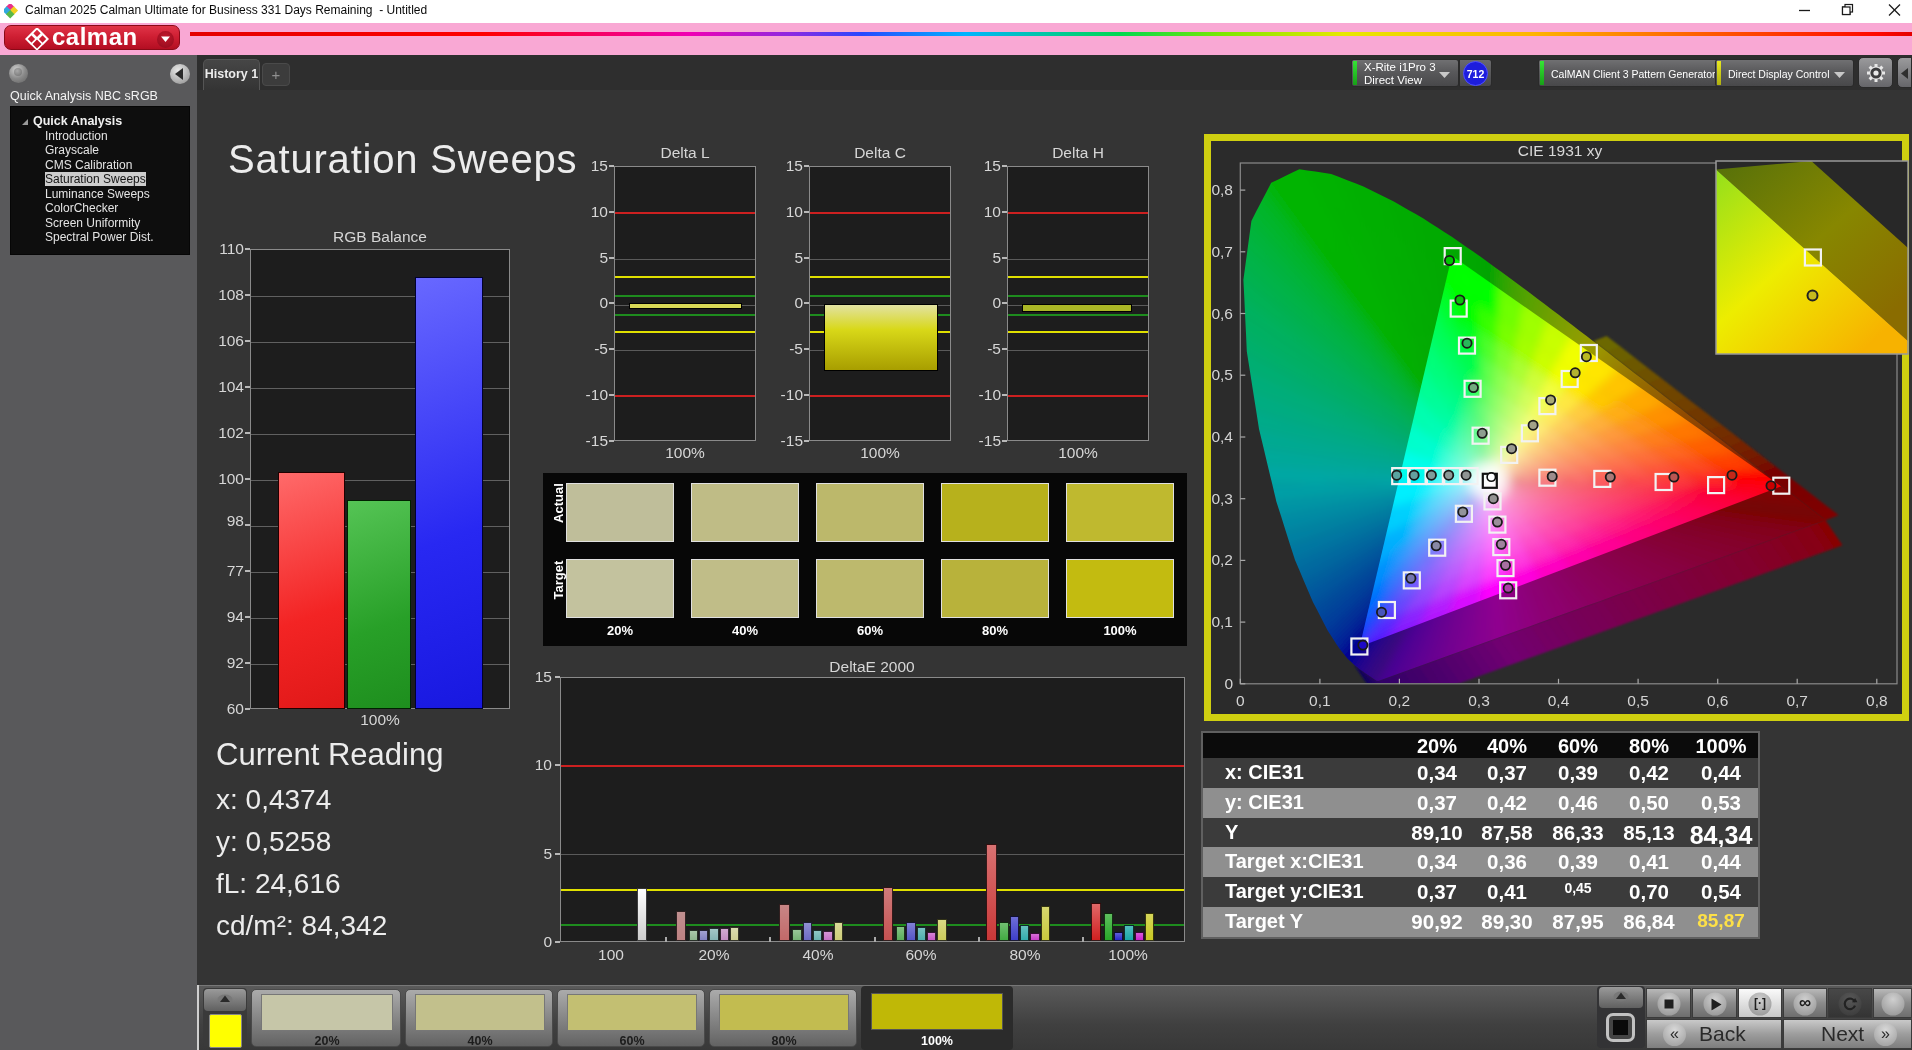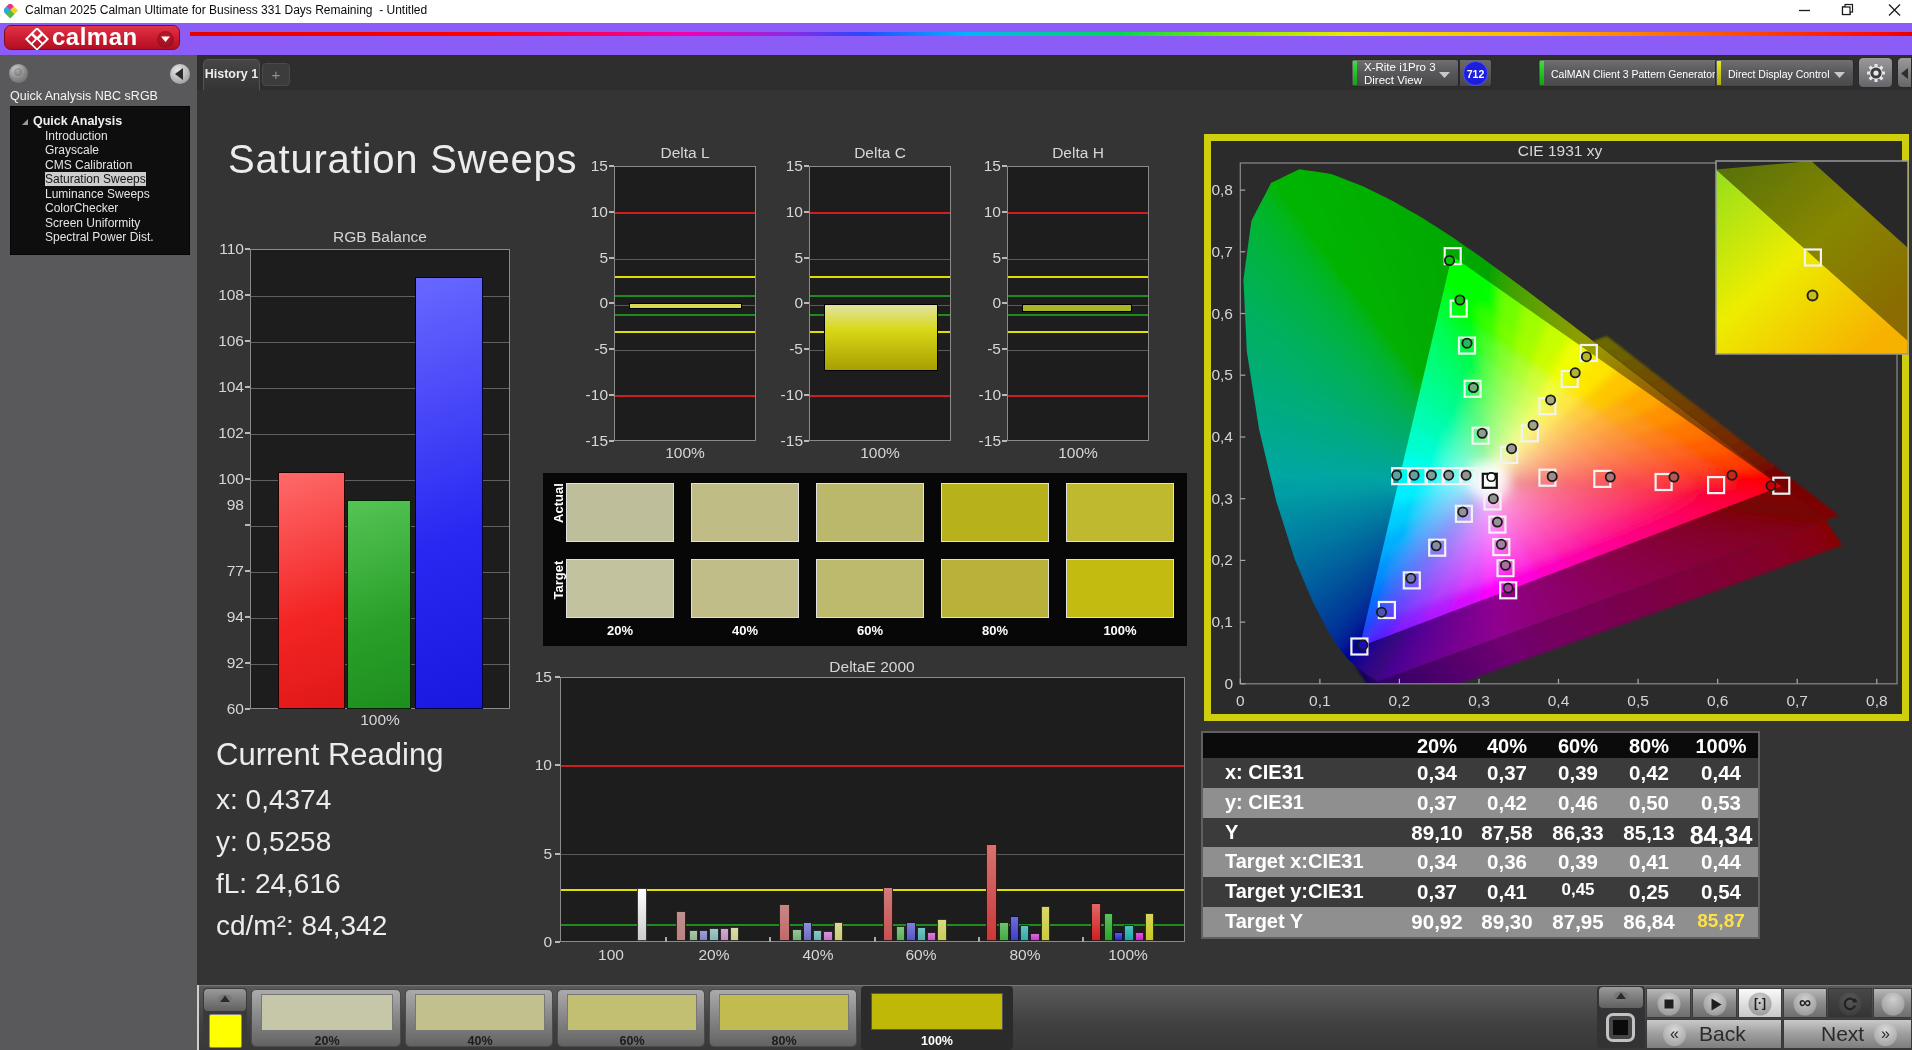--- a/index.html
+++ b/index.html
@@ -19,21 +19,21 @@
 <div class="abs" style="left:25px;top:3px;font-size:12px;color:#0a0a0a">Calman 2025 Calman Ultimate for Business 331 Days Remaining&nbsp; - Untitled</div>
 <svg class="abs" style="left:1790px;top:0" width="122" height="20" viewBox="0 0 122 20">
 <line x1="9" y1="10.5" x2="20" y2="10.5" stroke="#1a1a1a" stroke-width="1.3"></line>
 <rect x="52.5" y="7" width="7.5" height="7.5" fill="none" stroke="#1a1a1a" stroke-width="1.2"></rect>
 <rect x="55" y="4.5" width="7.5" height="7.5" fill="#fff" stroke="#1a1a1a" stroke-width="1.2"></rect>
 <rect x="52.5" y="7" width="7.5" height="7.5" fill="#fff" stroke="#1a1a1a" stroke-width="1.2"></rect>
 <line x1="99" y1="4.5" x2="110" y2="15.5" stroke="#1a1a1a" stroke-width="1.3"></line>
 <line x1="110" y1="4.5" x2="99" y2="15.5" stroke="#1a1a1a" stroke-width="1.3"></line>
 </svg>
 </div>
-<div class="abs" style="left:0;top:23px;width:1912px;height:32px;background:#8b5cf6">
+<div class="abs" style="left:0;top:23px;width:1912px;height:32px;background:#f9a8d4">
 <div class="abs" style="left:190px;top:8.5px;width:1722px;height:4px;background:linear-gradient(90deg,
 #e40000 0%,#ff0000 17%,#f000b4 29%,#8a2be2 35%,#2848ff 39%,#00b4ff 45%,#00d850 54%,
 #7ce800 60%,#e8e800 67%,#ffb400 78%,#ff6400 87%,#ff0800 98%,#e40000 100%)"></div>
 <div class="abs" style="left:4px;top:2px;width:176px;height:25px;border-radius:7px;
 background:linear-gradient(180deg,#e03448 0%,#cf1f33 45%,#b30e22 100%);border:1px solid #8a0a18">
 <svg class="abs" style="left:17px;top:1.5px" width="30" height="22" viewBox="0 0 30 22">
 <g transform="translate(15,11) rotate(45)" fill="none" stroke="#fff" stroke-width="1.7">
 <rect x="-7.5" y="-7.5" width="15" height="15"></rect>
 <rect x="-7.5" y="-7.5" width="7" height="7"></rect>
 <rect x="0.5" y="-7.5" width="7" height="7"></rect>
@@ -140,21 +140,21 @@
     <div class="abs" style="left:164px;top:27px;width:68px;height:432px;background:linear-gradient(160deg,#6868ff,#2828f2 60%,#1818e0);border:1px solid #000030"></div>
   </div>
 <div class="lbl rt" style="left:196px;top:700px;width:48px">60</div>
 <div class="abs" style="left:245px;top:708px;width:5px;height:1.5px;background:#b8b8b8"></div>
 <div class="lbl rt" style="left:196px;top:654px;width:48px">92</div>
 <div class="abs" style="left:245px;top:662px;width:5px;height:1.5px;background:#b8b8b8"></div>
 <div class="lbl rt" style="left:196px;top:608px;width:48px">94</div>
 <div class="abs" style="left:245px;top:616px;width:5px;height:1.5px;background:#b8b8b8"></div>
 <div class="lbl rt" style="left:196px;top:562px;width:48px">77</div>
 <div class="abs" style="left:245px;top:570px;width:5px;height:1.5px;background:#b8b8b8"></div>
-<div class="lbl rt" style="left:196px;top:496px;width:48px">98</div>
+<div class="lbl rt" style="left:196px;top:512px;width:48px">98</div>
 <div class="abs" style="left:245px;top:524px;width:5px;height:1.5px;background:#b8b8b8"></div>
 <div class="lbl rt" style="left:196px;top:470px;width:48px">100</div>
 <div class="abs" style="left:245px;top:478px;width:5px;height:1.5px;background:#b8b8b8"></div>
 <div class="lbl rt" style="left:196px;top:424px;width:48px">102</div>
 <div class="abs" style="left:245px;top:432px;width:5px;height:1.5px;background:#b8b8b8"></div>
 <div class="lbl rt" style="left:196px;top:378px;width:48px">104</div>
 <div class="abs" style="left:245px;top:386px;width:5px;height:1.5px;background:#b8b8b8"></div>
 <div class="lbl rt" style="left:196px;top:332px;width:48px">106</div>
 <div class="abs" style="left:245px;top:340px;width:5px;height:1.5px;background:#b8b8b8"></div>
 <div class="lbl rt" style="left:196px;top:286px;width:48px">108</div>
@@ -1243,22 +1243,22 @@
     <div class="abs" style="left:22px;top:117.4px;color:#fff;font-size:20px">Target x:CIE31</div>
     <div class="abs cx" style="left:234px;top:117.4px;color:#fff;font-size:20.5px">0,34</div>
     <div class="abs cx" style="left:304px;top:117.4px;color:#fff;font-size:20.5px">0,36</div>
     <div class="abs cx" style="left:375px;top:117.4px;color:#fff;font-size:20.5px">0,39</div>
     <div class="abs cx" style="left:446px;top:117.4px;color:#fff;font-size:20.5px">0,41</div>
     <div class="abs cx" style="left:518px;top:117.4px;color:#fff;font-size:20.5px">0,44</div>
     <div class="abs" style="left:0;top:144.2px;width:555px;height:29.8px;background:#3b3b3b"></div>
     <div class="abs" style="left:22px;top:147.2px;color:#fff;font-size:20px">Target y:CIE31</div>
     <div class="abs cx" style="left:234px;top:147.2px;color:#fff;font-size:20.5px">0,37</div>
     <div class="abs cx" style="left:304px;top:147.2px;color:#fff;font-size:20.5px">0,41</div>
-    <div class="abs cx" style="left:375px;top:147.2px;color:#fff;font-size:17px">0,45</div>
-    <div class="abs cx" style="left:446px;top:147.2px;color:#fff;font-size:20.5px">0,25</div>
+    <div class="abs cx" style="left:375px;top:147.2px;color:#fff;font-size:14px">0,45</div>
+    <div class="abs cx" style="left:446px;top:147.2px;color:#fff;font-size:20.5px">0,70</div>
     <div class="abs cx" style="left:518px;top:147.2px;color:#fff;font-size:20.5px">0,54</div>
     <div class="abs" style="left:0;top:174.0px;width:555px;height:29.8px;background:#8f8f8f"></div>
     <div class="abs" style="left:22px;top:177.0px;color:#fff;font-size:20px">Target Y</div>
     <div class="abs cx" style="left:234px;top:177.0px;color:#fff;font-size:20.5px">90,92</div>
     <div class="abs cx" style="left:304px;top:177.0px;color:#fff;font-size:20.5px">89,30</div>
     <div class="abs cx" style="left:375px;top:177.0px;color:#fff;font-size:20.5px">87,95</div>
     <div class="abs cx" style="left:446px;top:177.0px;color:#fff;font-size:20.5px">86,84</div>
     <div class="abs cx" style="left:518px;top:177.0px;color:#fde047;font-size:19px">85,87</div>
   </div>
 <div class="abs" style="left:197px;top:985px;width:1715px;height:65px;

